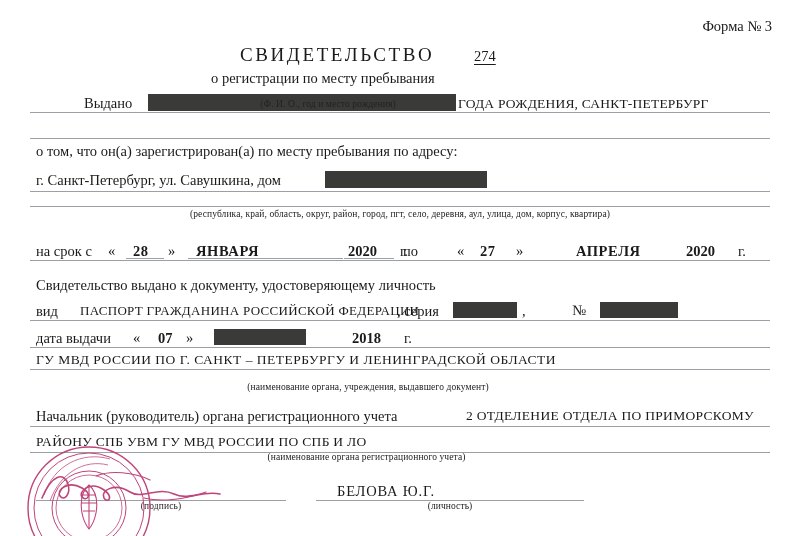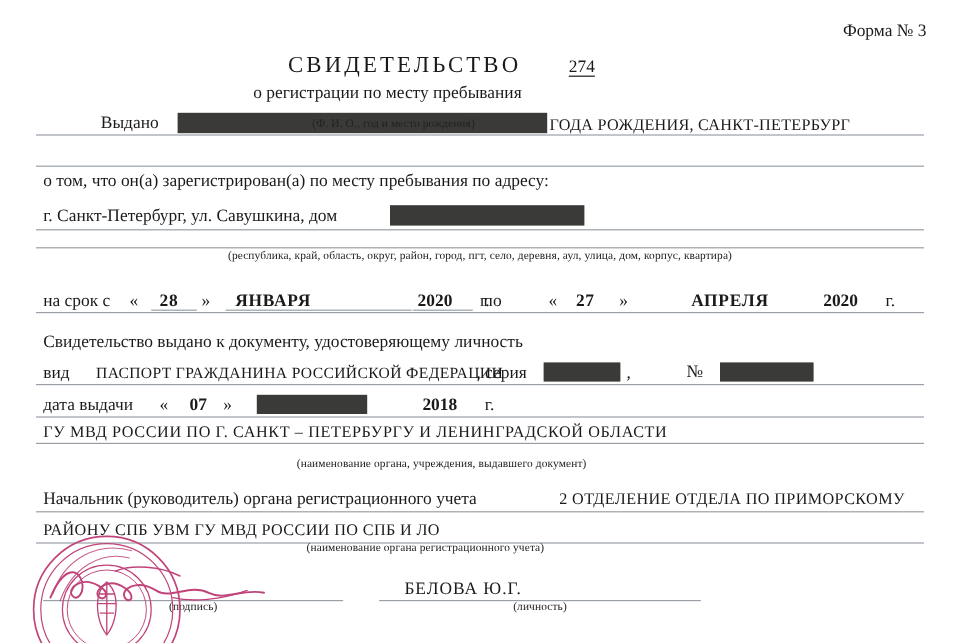--- a/index.html
+++ b/index.html
@@ -120,21 +120,21 @@
   .r6 { top: 347px; left: 30px; width: 740px; }
   .organ { top: 352px; left: 36px; font-size: 13.5px; letter-spacing: .5px; }
   .r7 { top: 369px; left: 30px; width: 740px; }
   .cap3 { top: 370px; left: 0; width: 736px; margin-top: 12px; }
   
   .l-nach { top: 408px; left: 36px; font-size: 14.5px; }
   .nach-val { top: 408px; left: 466px; font-size: 13.5px; letter-spacing: .3px; }
   .r8 { top: 426px; left: 30px; width: 740px; }
   .nach-val2 { top: 434px; left: 36px; font-size: 13.5px; letter-spacing: .3px; }
   .r9 { top: 452px; left: 30px; width: 740px; }
-  .cap4 { top: 452px; left: 4px; width: 701px; }
+  .cap4 { top: 452px; left: 16px; width: 701px; }
   
   .r10 { top: 500px; left: 36px; width: 250px; }
   .r11 { top: 500px; left: 316px; width: 268px; }
   .cap5 { top: 501px; left: 36px; width: 250px; }
   .cap6 { top: 501px; left: 316px; width: 268px; }
   .fam { top: 483px; left: 337px; font-size: 14.5px; letter-spacing: .8px; }
   
   .sign {
     top: 468px;
     left: 38px;

